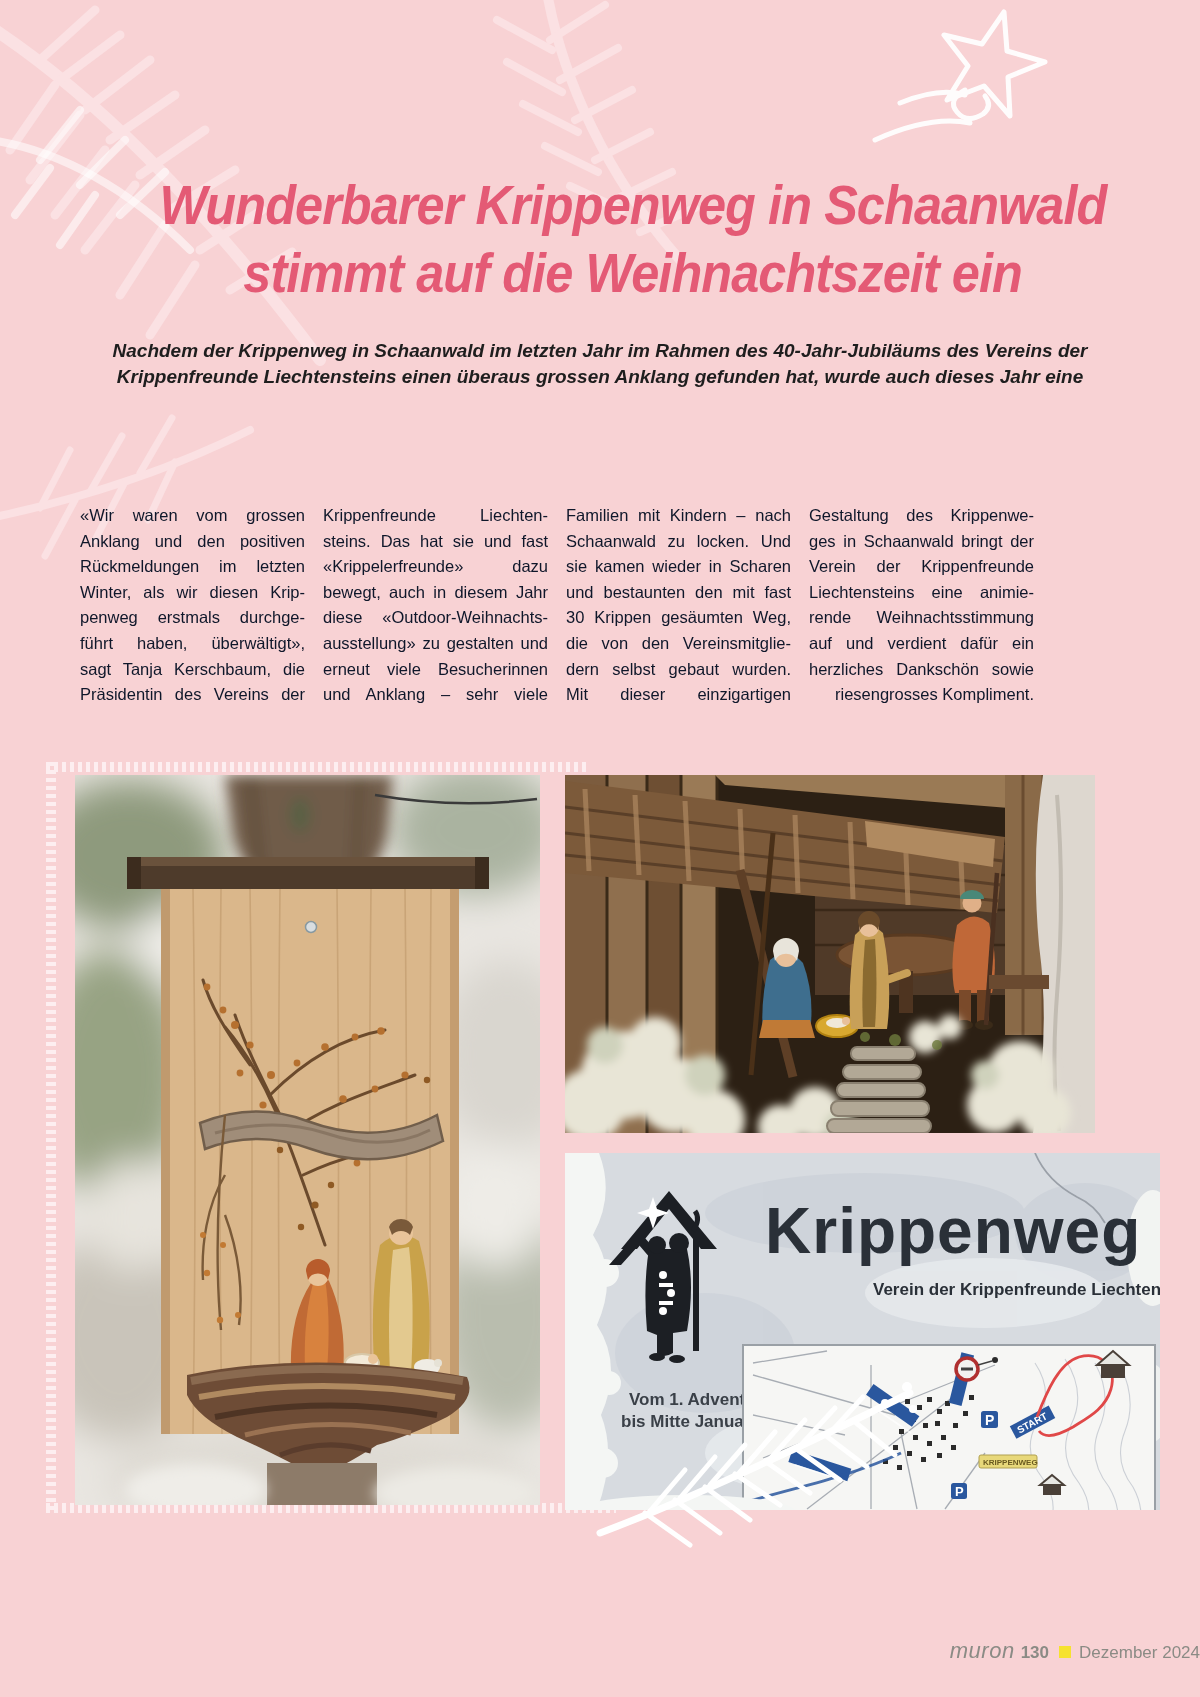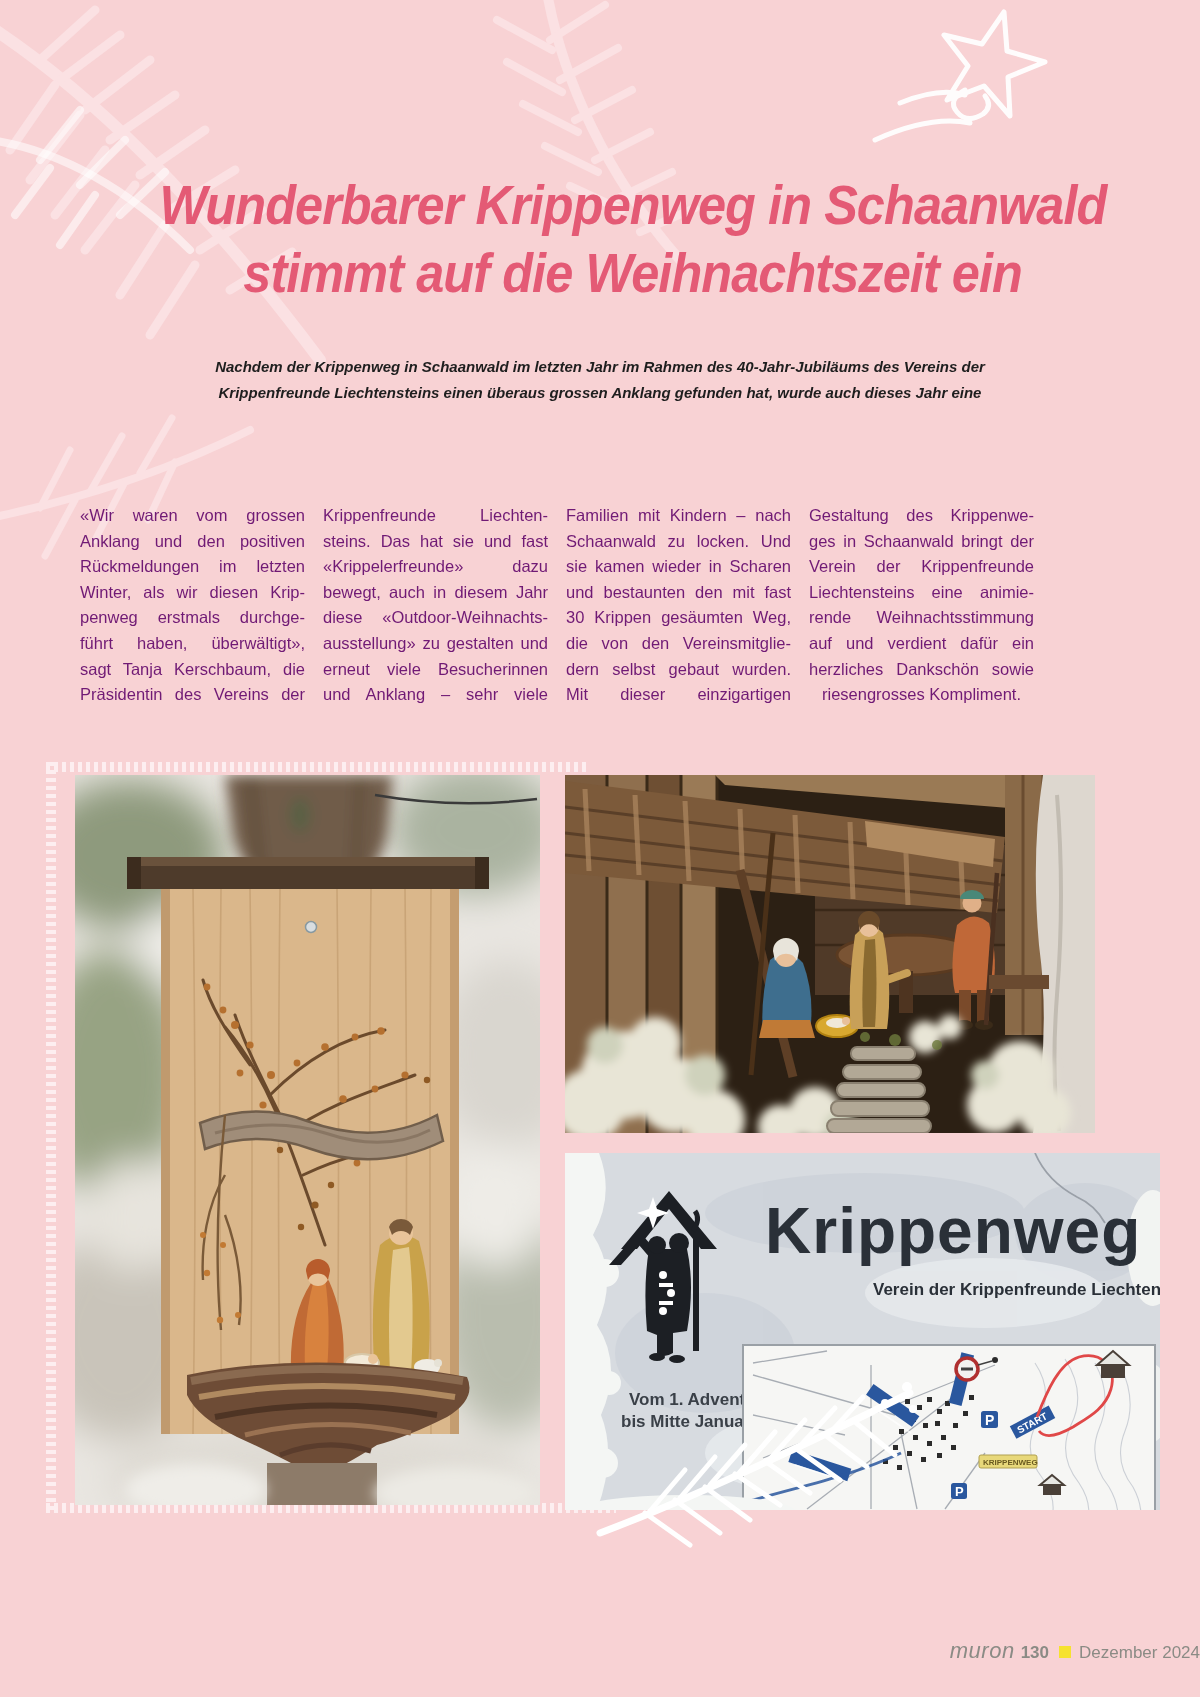--- a/index.html
+++ b/index.html
@@ -15,27 +15,27 @@
   .pagehead .sep{color:#9a9a92; padding:0 8px;}
   .pagehead .sec{color:#e4566f;}
   
   .title{position:absolute; left:0; width:100%; text-align:center; color:#e45a75;
          font-style:italic; font-weight:700;padding-left:33px;}
   .title .tline{display:inline-block; transform:scaleX(.9); transform-origin:center;
         font-size:56px; letter-spacing:-1px; white-space:nowrap;}
   .title1{top:172px;} .title2{top:240px;}
   
   .intro{position:absolute; top:338px; left:80px; width:1040px; text-align:center;
-         font-style:italic; font-weight:700; color:#1e1e1e; font-size:15px; line-height:26px;margin-top:16px;}
+         font-style:italic; font-weight:700; color:#1e1e1e; font-size:19px; line-height:26px;}
   
   .cols{position:absolute; top:503px; left:80px; width:956px; display:flex; gap:18px;
-        color:#701a75; font-size:16.5px; line-height:25.6px;}
+        color:#0f172a; font-size:16.5px; line-height:25.6px;}
   .col{width:225px;}
   .jline{text-align:justify; text-align-last:justify;}
-  .lline{text-align:center; text-align-last:auto;}
+  .lline{text-align:right; text-align-last:auto;}
   
   .dash-h{position:absolute; height:10px;
     background:repeating-linear-gradient(to right,#fdeef0 0 4px,rgba(0,0,0,0) 4px 8px);}
   .dash-v{position:absolute; width:10px;
     background:repeating-linear-gradient(to bottom,#fdeef0 0 4px,rgba(0,0,0,0) 4px 8px);}
   .photo{position:absolute; display:block;}
   
   .footer{position:absolute; top:1638px; left:0; width:100%; text-align:right; color:#8b8b85;}
   .footer .mag{font-style:italic; font-size:22px; letter-spacing:.5px;}
   .footer .iss{font-size:17px; font-weight:700; margin-left:6px;}

